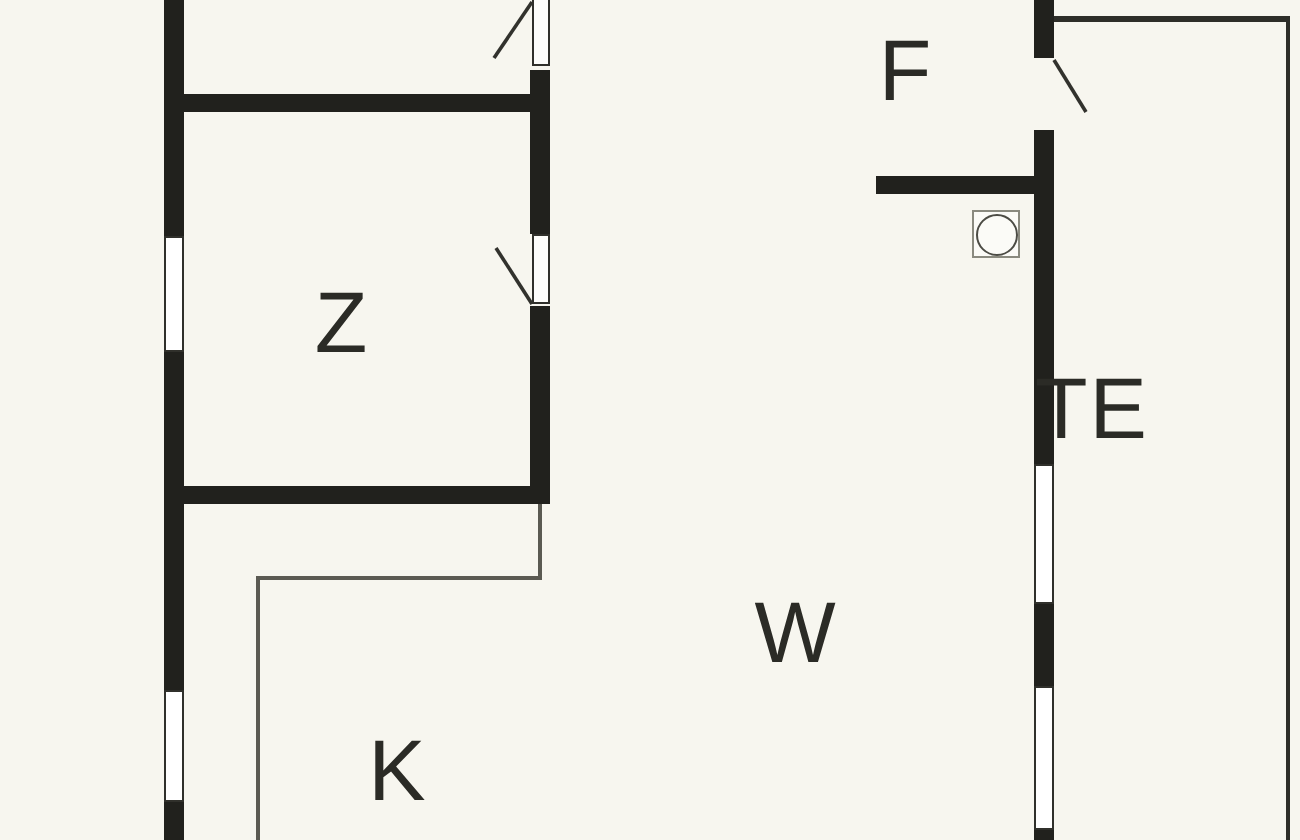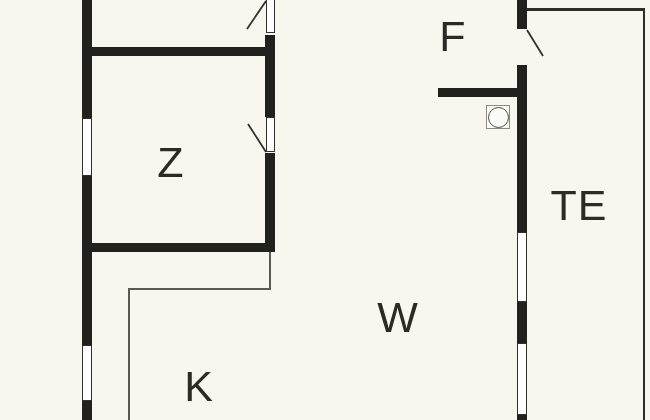--- a/index.html
+++ b/index.html
@@ -123,15 +123,15 @@
   <svg class="overlay" viewBox="0 0 650 420">
     <line x1="266" y1="1" x2="247" y2="29" stroke="#32322d" stroke-width="1.8"></line>
     <line x1="266" y1="152" x2="248" y2="124" stroke="#32322d" stroke-width="1.8"></line>
     <line x1="527" y1="30" x2="543" y2="56" stroke="#32322d" stroke-width="1.8"></line>
   </svg>
 
   <div class="room-label" style="left:428px; top:11px;  width:50px; height:50px;">F</div>
   <div class="room-label" style="left:146px; top:137px; width:50px; height:50px;">Z</div>
   <div class="room-label" style="left:368px; top:292px; width:60px; height:50px;">W</div>
   <div class="room-label" style="left:174px; top:361px; width:50px; height:50px;">K</div>
-  <div class="room-label" style="left:547px; top:180px; width:64px; height:50px;">TE</div>
+  <div class="room-label" style="left:514px; top:180px; width:64px; height:50px;">TE</div>
 
 </div>
 
 </body></html>

